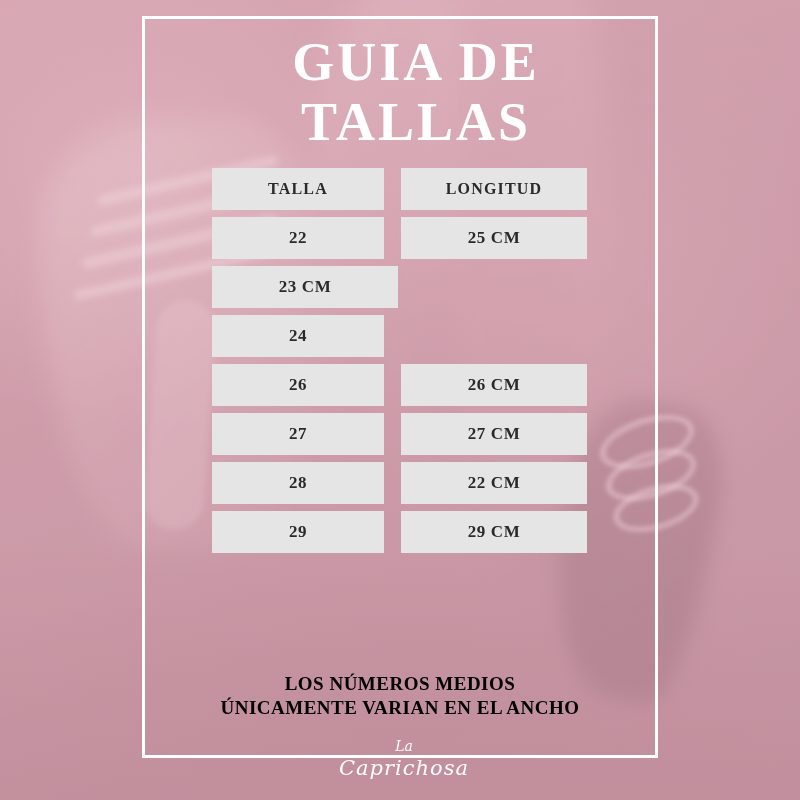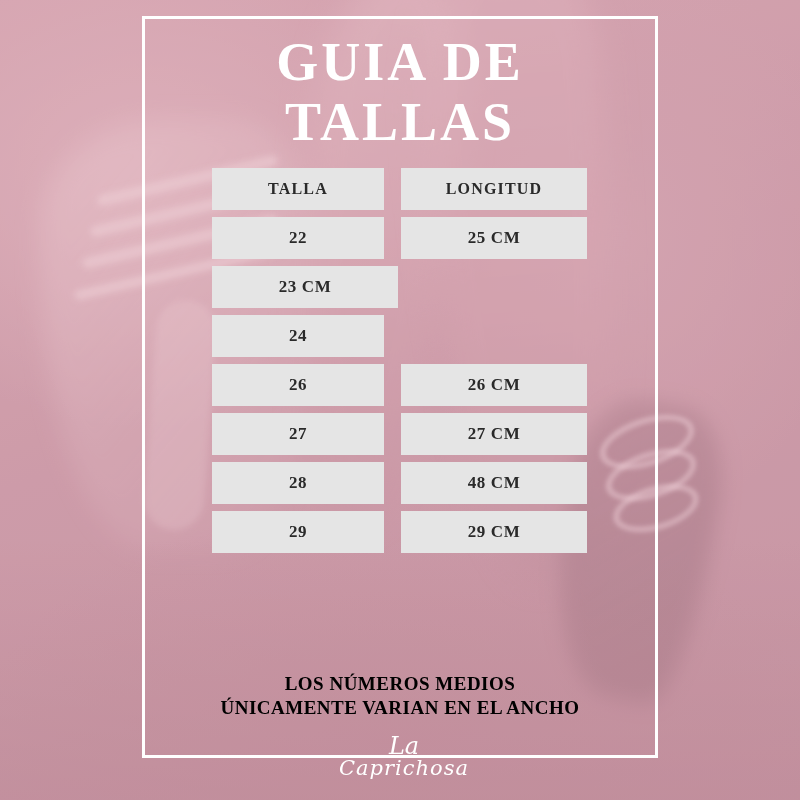--- a/index.html
+++ b/index.html
@@ -111,21 +111,21 @@
     width: 516px;
     height: 742px;
     border: 3px solid #ffffff;
     box-sizing: border-box;
     pointer-events: none;
   }
 
   
   .title {
     position: absolute;
-    left: 160px;
+    left: 176px;
     top: 32px;
     width: 480px;
     text-align: center;
     color: #ffffff;
     font-family: "Liberation Serif", serif;
     font-weight: bold;
     font-size: 54px;
     line-height: 1.12;
     letter-spacing: 3px;
   }
@@ -177,21 +177,21 @@
     position: absolute;
     left: 330px;
     top: 736px;
     width: 148px;
     text-align: center;
     color: #ffffff;
   }
   .logo-la {
     font-family: "DejaVu Serif", serif;
     font-style: italic;
-    font-size: 24px;
+    font-size: 14px;
     line-height: 20px;
   }
   .logo-name {
     font-family: "DejaVu Serif", serif;
     font-style: italic;
     font-size: 21px;
     line-height: 24px;
     letter-spacing: 1px;
   }
 </style>
@@ -245,21 +245,21 @@
     <div class="row">
       <div class="cell cell-size">26</div>
       <div class="cell cell-len">26 CM</div>
     </div>
     <div class="row">
       <div class="cell cell-size">27</div>
       <div class="cell cell-len">27 CM</div>
     </div>
     <div class="row">
       <div class="cell cell-size">28</div>
-      <div class="cell cell-len">48 CM</div>
+      <div class="cell cell-len">22 CM</div>
     </div>
     <div class="row">
       <div class="cell cell-size">29</div>
       <div class="cell cell-len">29 CM</div>
     </div>
 
   </div>
 
   <div class="note">
     <div>LOS NÚMEROS MEDIOS</div>

